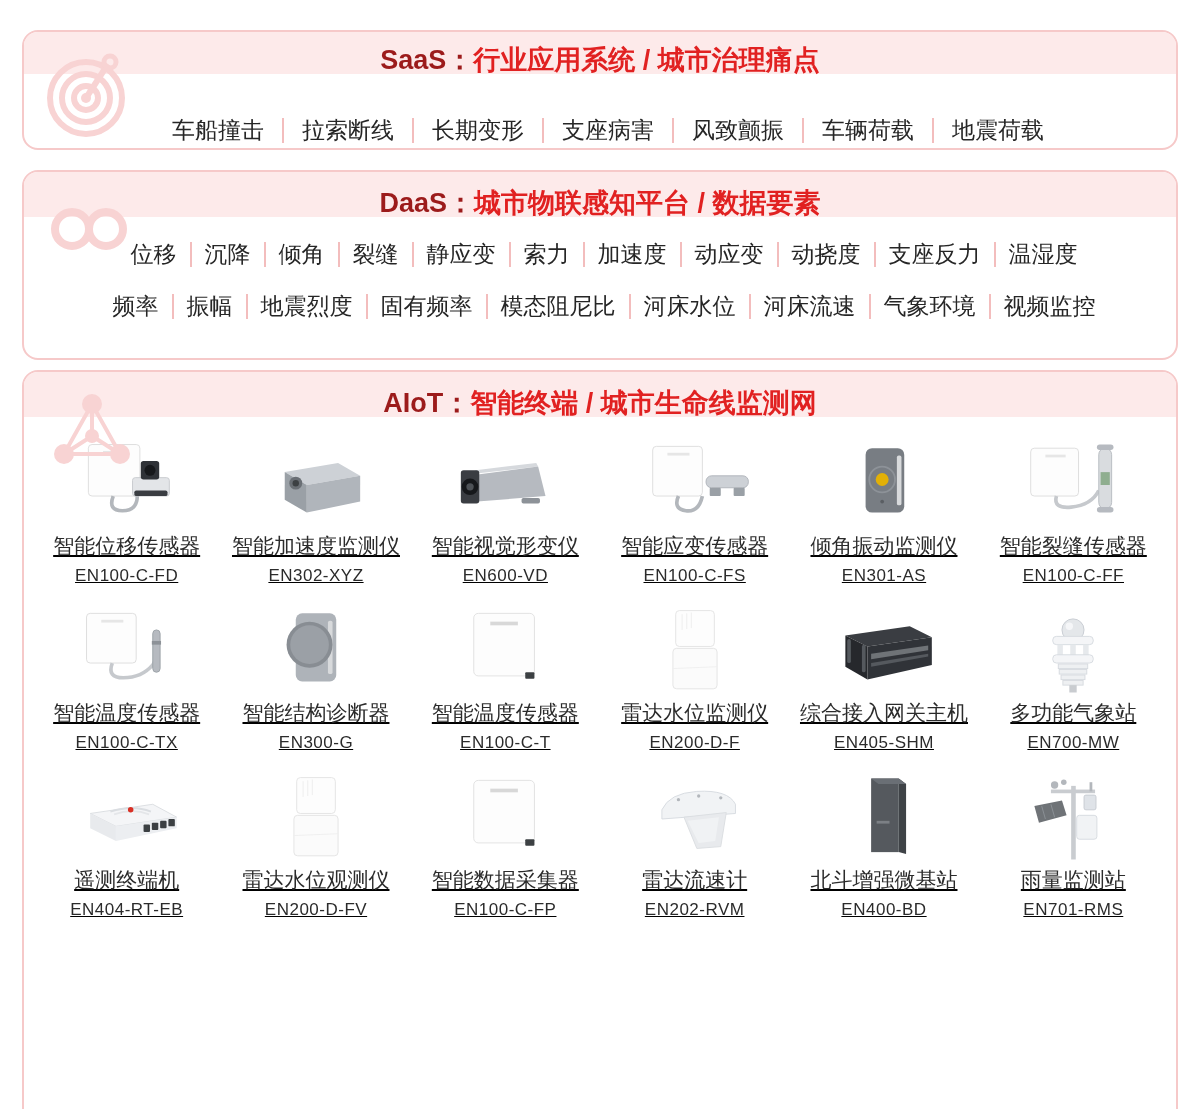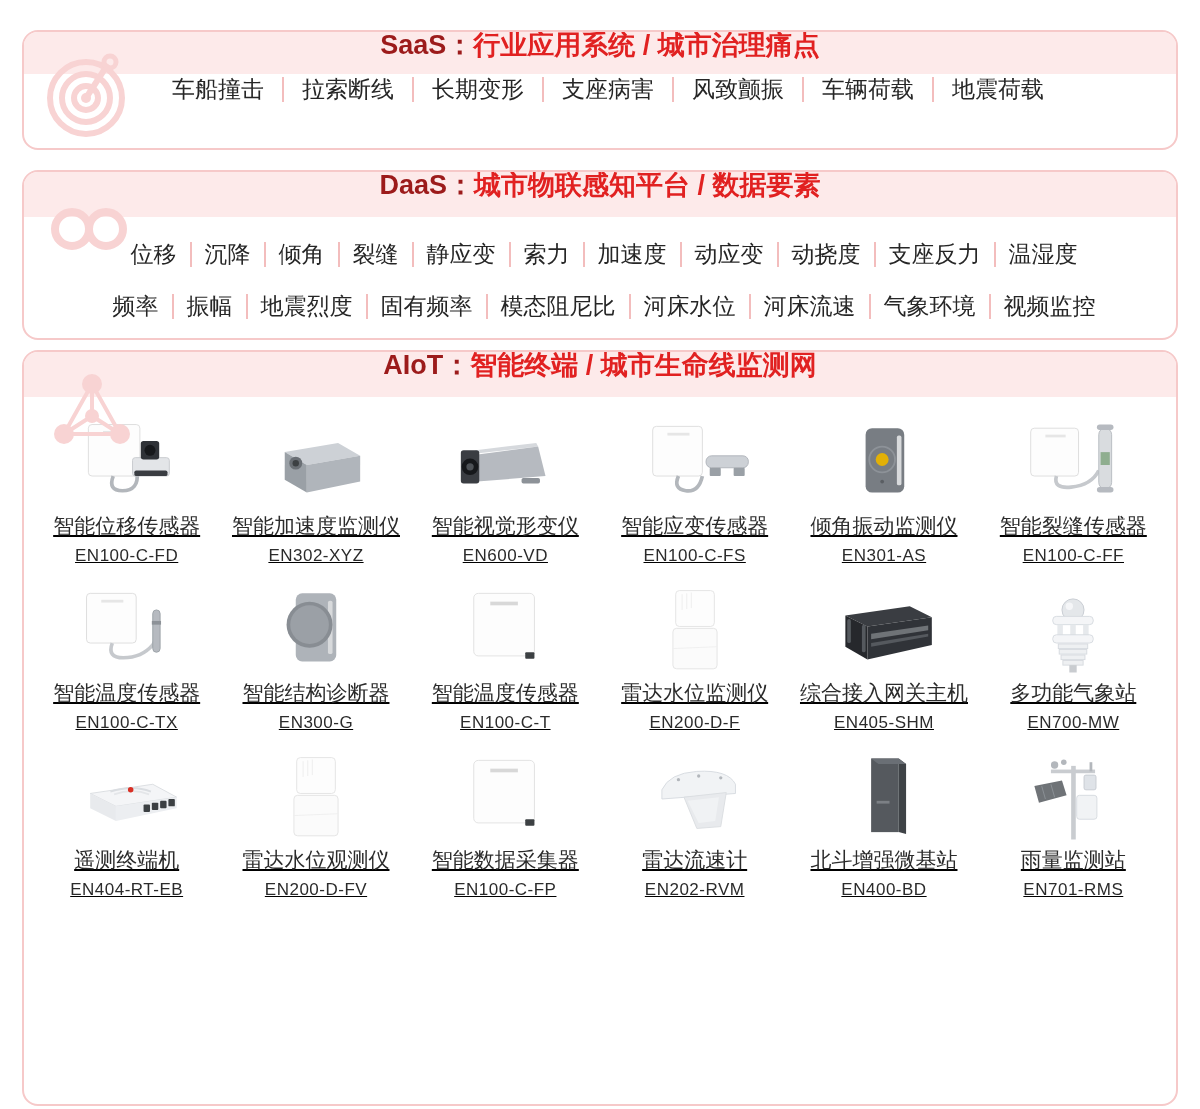--- a/index.html
+++ b/index.html
@@ -8,37 +8,37 @@
   .card{
     position:relative;
     box-sizing:border-box;
     border:2px solid var(--card-border-pink,#f6c9c9);
     border-radius:16px;
     background:#ffffff;
     overflow:hidden;
   }
   .card-header{
     background:var(--header-band-pink,#fdeaea);
-    display:flex;align-items:flex-start;justify-content:center;
+    display:flex;align-items:flex-end;justify-content:center;
     font-weight:700;font-size:27px;line-height:1;
   }
   .title-prefix{color:var(--title-dark-red,#9c1b1b);}
   .title-rest{color:var(--title-bright-red,#e12121);}
   .title-solo{color:var(--title-dark-red,#9c1b1b);}
-  .card-body{display:flex;align-items:flex-start;justify-content:center;padding-left:16px;}
+  .card-body{display:flex;align-items:flex-end;justify-content:center;padding-left:16px;}
   .tag-row{display:flex;align-items:center;justify-content:center;flex-wrap:nowrap;}
   .tag{font-size:23px;color:var(--tag-text,#262626);white-space:nowrap;}
   .tag-sep{display:inline-block;width:2px;height:25px;background:var(--divider-pink,#f3bdbd);margin:0 18px;flex:0 0 auto;}
   .daas-rows .tag-sep{margin:0 13px;}
 
   
   .card-saas{height:120px;margin-bottom:20px;}
   .card-saas .card-header{height:42px;}
   .card-saas .card-body{height:72px;}
-  .card-daas{height:170px;margin-bottom:10px;}
+  .card-daas{height:190px;margin-bottom:10px;}
   .card-daas .card-header{height:45px;}
   .daas-rows{height:126px;display:flex;flex-direction:column;justify-content:center;gap:21px;padding-left:8px;}
   .card-aiot{height:756px;margin-bottom:20px;}
   .card-aiot .card-header{height:45px;}
   .card-bridge{height:137px;}
   .card-bridge .card-header{height:45px;}
   .card-bridge .card-body{height:88px;}
 
   
   .decor{position:absolute;pointer-events:none;}

